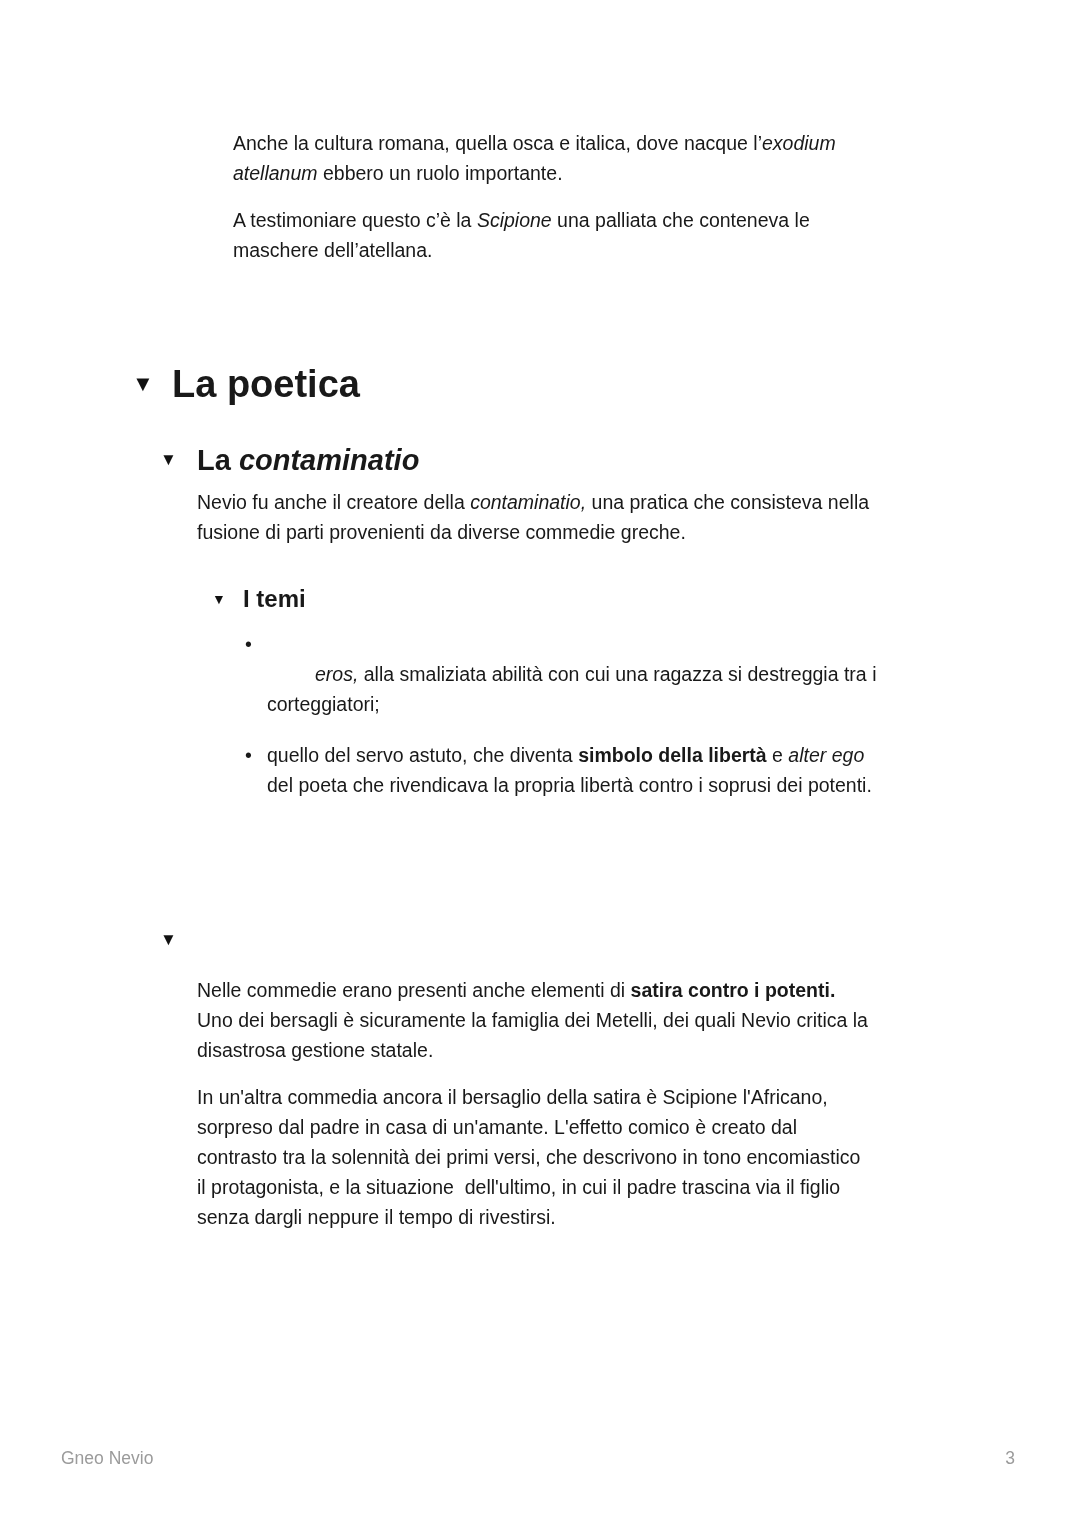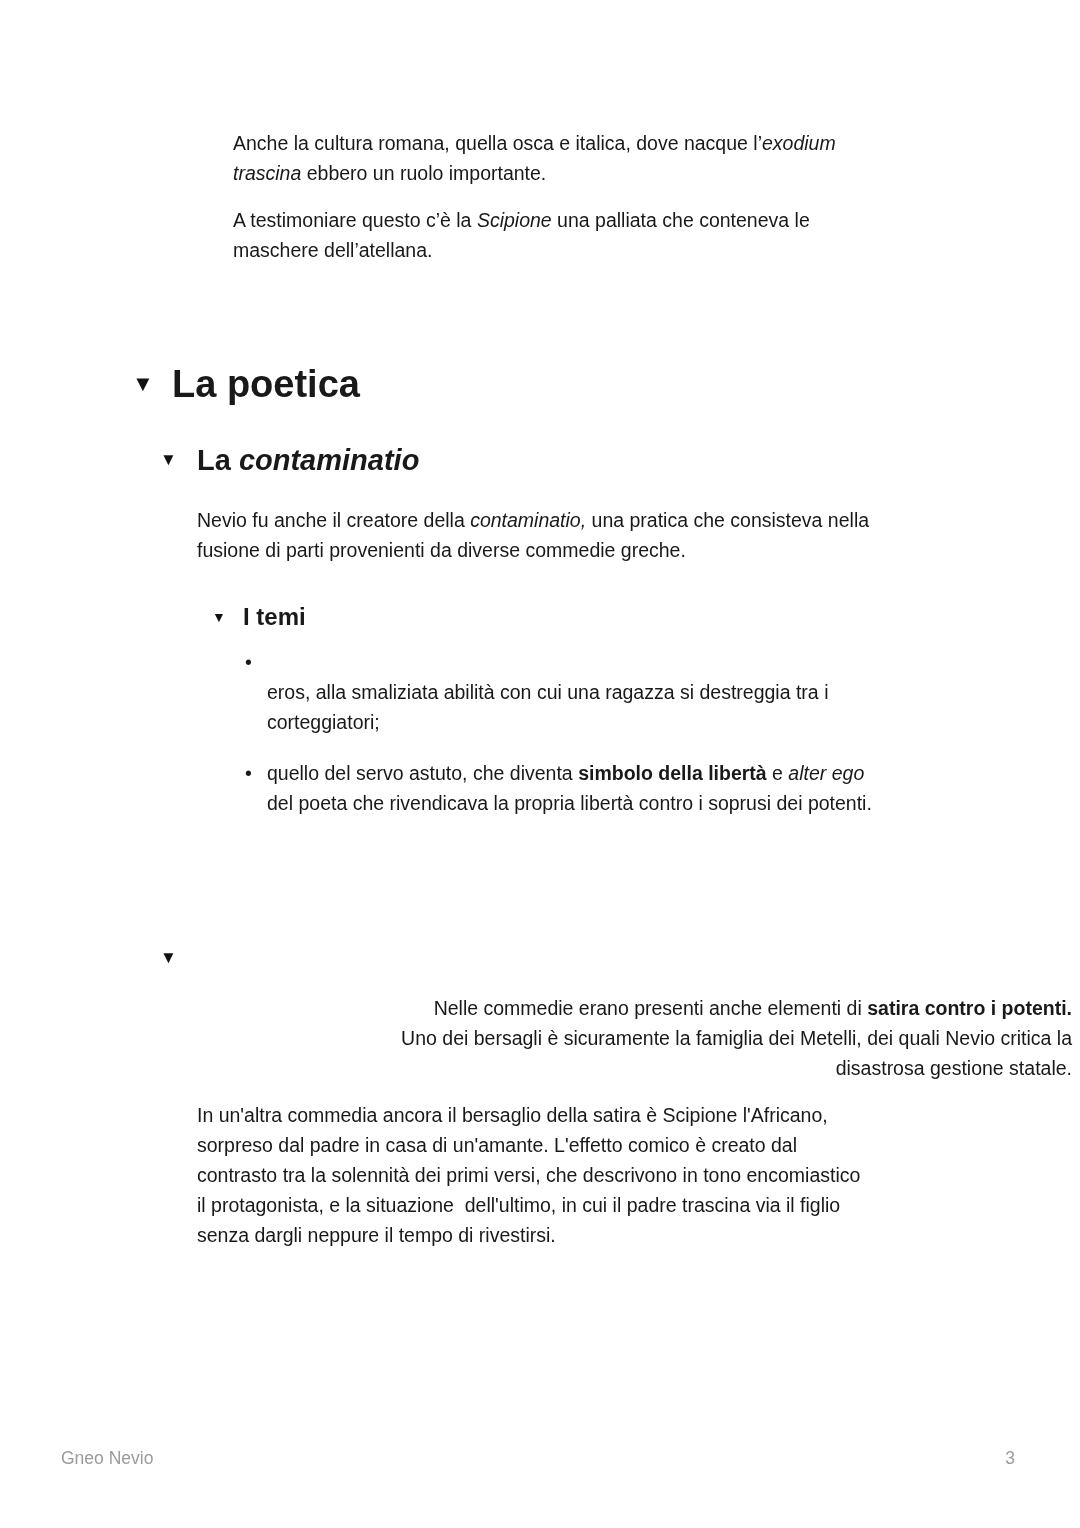--- a/index.html
+++ b/index.html
@@ -47,26 +47,26 @@
     line-height:30px;
   }
   .bullet .btext{
     flex:1 1 auto;
   }
   
   .b-p1 {margin:128px 12px 0 233px;}
   .b-p2 {margin:17px  0 0 233px;}
   .b-h1 {margin:95px  0 0 132px;}
   .b-h2 {margin:32px  0 0 160px;}
-  .b-p3 {margin:25px 0 0 197px;}
+  .b-p3 {margin:7px 0 0 197px;}
   .b-h3 {margin:36px  0 0 212px;}
   .b-b1 {margin:14px  0 0 245px;}
   .b-b2 {margin:21px  0 0 245px;}
   .b-h2b{margin:120px 0 0 160px;}
-  .b-p4 {margin:15px 8px 0 197px;text-align:right;}
+  .b-p4 {margin:15px 0 0 197px;}
   .b-p5 {margin:17px  0 0 197px;}
   .footer-title{
     position:absolute;
     left:61px;
     top:1447px;
     font-size:17.5px;
     line-height:22px;
     color:#9b9b9b;
   }
   .footer-page{
@@ -77,21 +77,21 @@
     line-height:22px;
     color:#9b9b9b;
     text-align:right;
   }
 </style>
 </head>
 <body>
 
 <div class="page">
 
-  <p class="para b-p1"><span>Anche la cultura romana, quella osca e italica, dove nacque l’</span><span style="font-style: italic;">exodium</span><br><span style="font-style: italic;">trascina</span><span> ebbero un ruolo importante.</span></p>
+  <p class="para b-p1"><span>Anche la cultura romana, quella osca e italica, dove nacque l’</span><span style="font-style: italic;">exodium</span><br><span style="font-style: italic;">atellanum</span><span> ebbero un ruolo importante.</span></p>
 
   <p class="para b-p2"><span>A testimoniare questo c’è la </span><span style="font-style: italic;">Scipione</span><span> una palliata che conteneva le</span><br><span>maschere dell’atellana.</span></p>
 
   <div class="heading h1 b-h1">
     <span class="tri">▼</span>
     <span><span>La poetica</span></span>
   </div>
 
   <div class="heading h2 b-h2">
     <span class="tri">▼</span>
@@ -100,21 +100,21 @@
 
   <p class="para b-p3"><span>Nevio fu anche il creatore della </span><span style="font-style: italic;">contaminatio,</span><span> una pratica che consisteva nella</span><br><span>fusione di parti provenienti da </span><span style="font-weight: 400;">diverse commedie greche</span><span>.</span></p>
 
   <div class="heading h3 b-h3">
     <span class="tri">▼</span>
     <span><span>I temi</span></span>
   </div>
 
   <div class="bullet b-b1">
     <span class="marker">•</span>
-    <div class="para btext"><br><span style="">eros,</span><span> alla smaliziata abilità con cui una ragazza si destreggia tra i</span><br><span>corteggiatori;</span></div>
+    <div class="para btext"><br><span style="font-style: italic; margin-left: 48px;">eros,</span><span> alla smaliziata abilità con cui una ragazza si destreggia tra i</span><br><span>corteggiatori;</span></div>
   </div>
 
   <div class="bullet b-b2">
     <span class="marker">•</span>
     <div class="para btext"><span>quello del servo astuto, che diventa </span><span style="font-weight: 700;">simbolo della libertà</span><span> e </span><span style="font-style: italic;">alter ego</span><br><span>del poeta che rivendicava la propria libertà contro i soprusi dei potenti.</span></div>
   </div>
 
   <div class="heading h2 b-h2b">
     <span class="tri">▼</span>
   </div>

